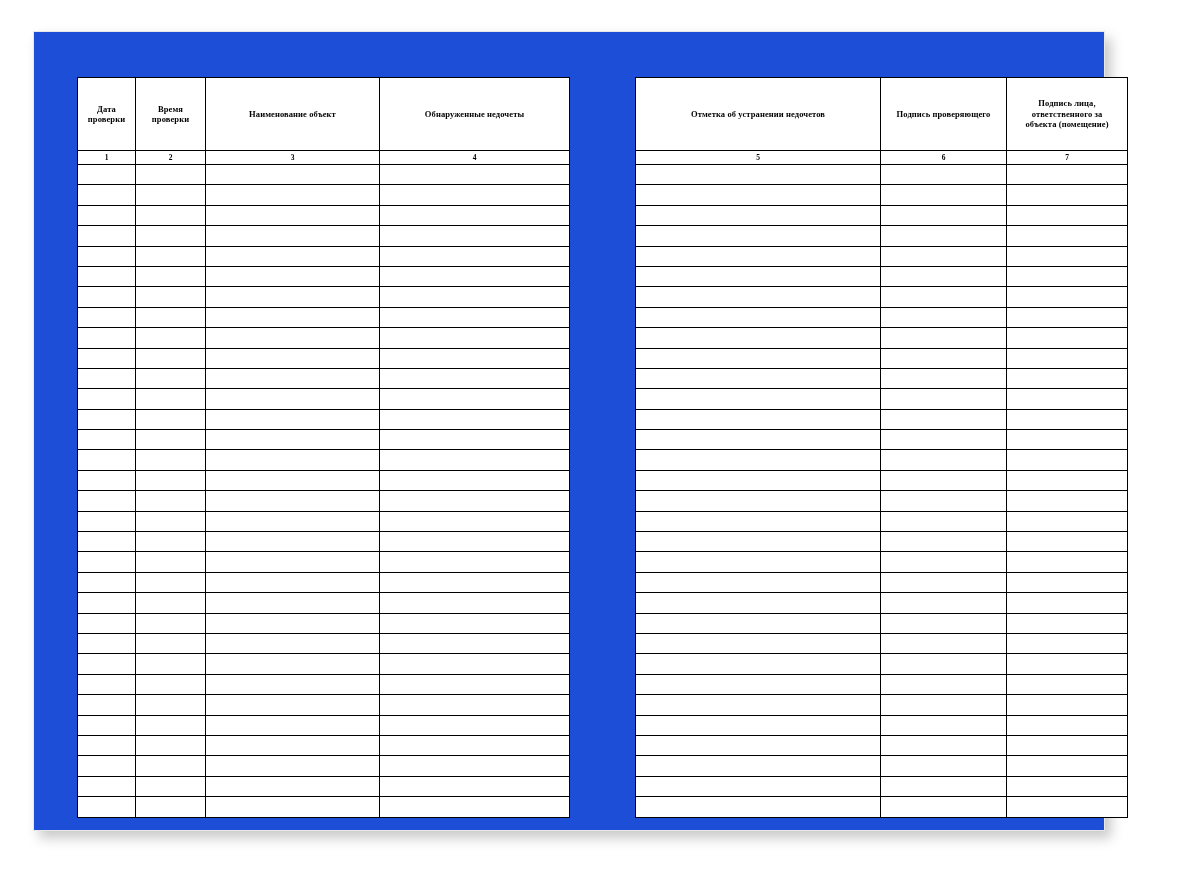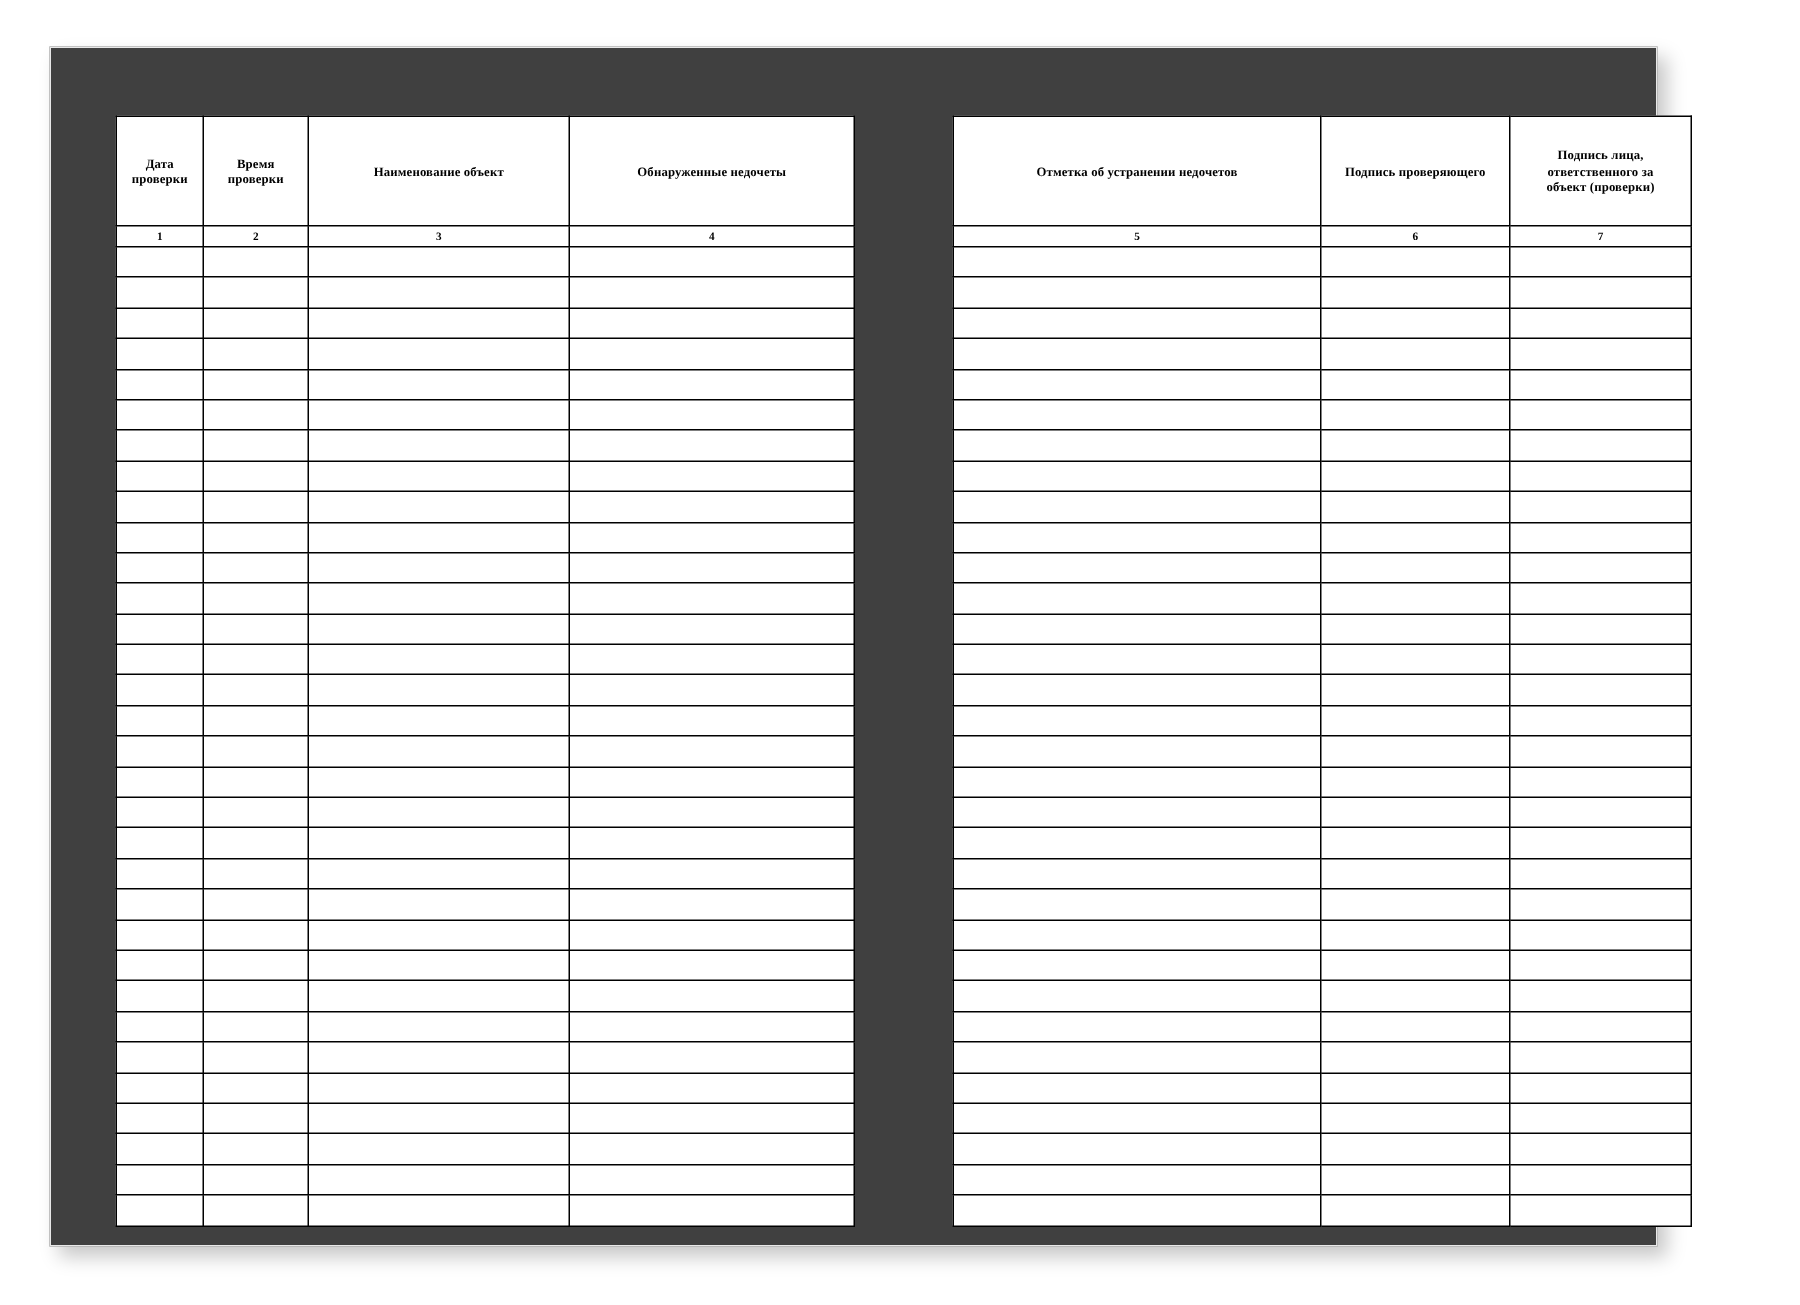--- a/index.html
+++ b/index.html
@@ -19,21 +19,21 @@
     background: #ffffff;
   }
 
   
   .sheet {
     position: absolute;
     left: 33px;
     top: 31px;
     width: 1072px;
     height: 800px;
-    background: #404040;
+    background: #1d4ed8;
     box-shadow: 6px 7px 12px rgba(0,0,0,0.22);
     border: 1px solid #e8e8e8;
     box-sizing: border-box;
   }
 
   .spread {
     position: absolute;
     left: 0;
     top: 0;
     width: 100%;
@@ -351,21 +351,21 @@
             <tr class="head-row">
               <th>
                 <span class="cap-line">Отметка об устранении недочетов</span>
               </th>
               <th>
                 <span class="cap-line">Подпись проверяющего</span>
               </th>
               <th>
                 <span class="cap-line">Подпись лица,</span>
                 <span class="cap-line">ответственного за</span>
-                <span class="cap-line">объект (проверки)</span>
+                <span class="cap-line">объекта (помещение)</span>
               </th>
             </tr>
             <tr class="num-row">
               <td>5</td>
               <td>6</td>
               <td>7</td>
             </tr>
           </thead>
           <tbody>
               <tr class="blank-row">

